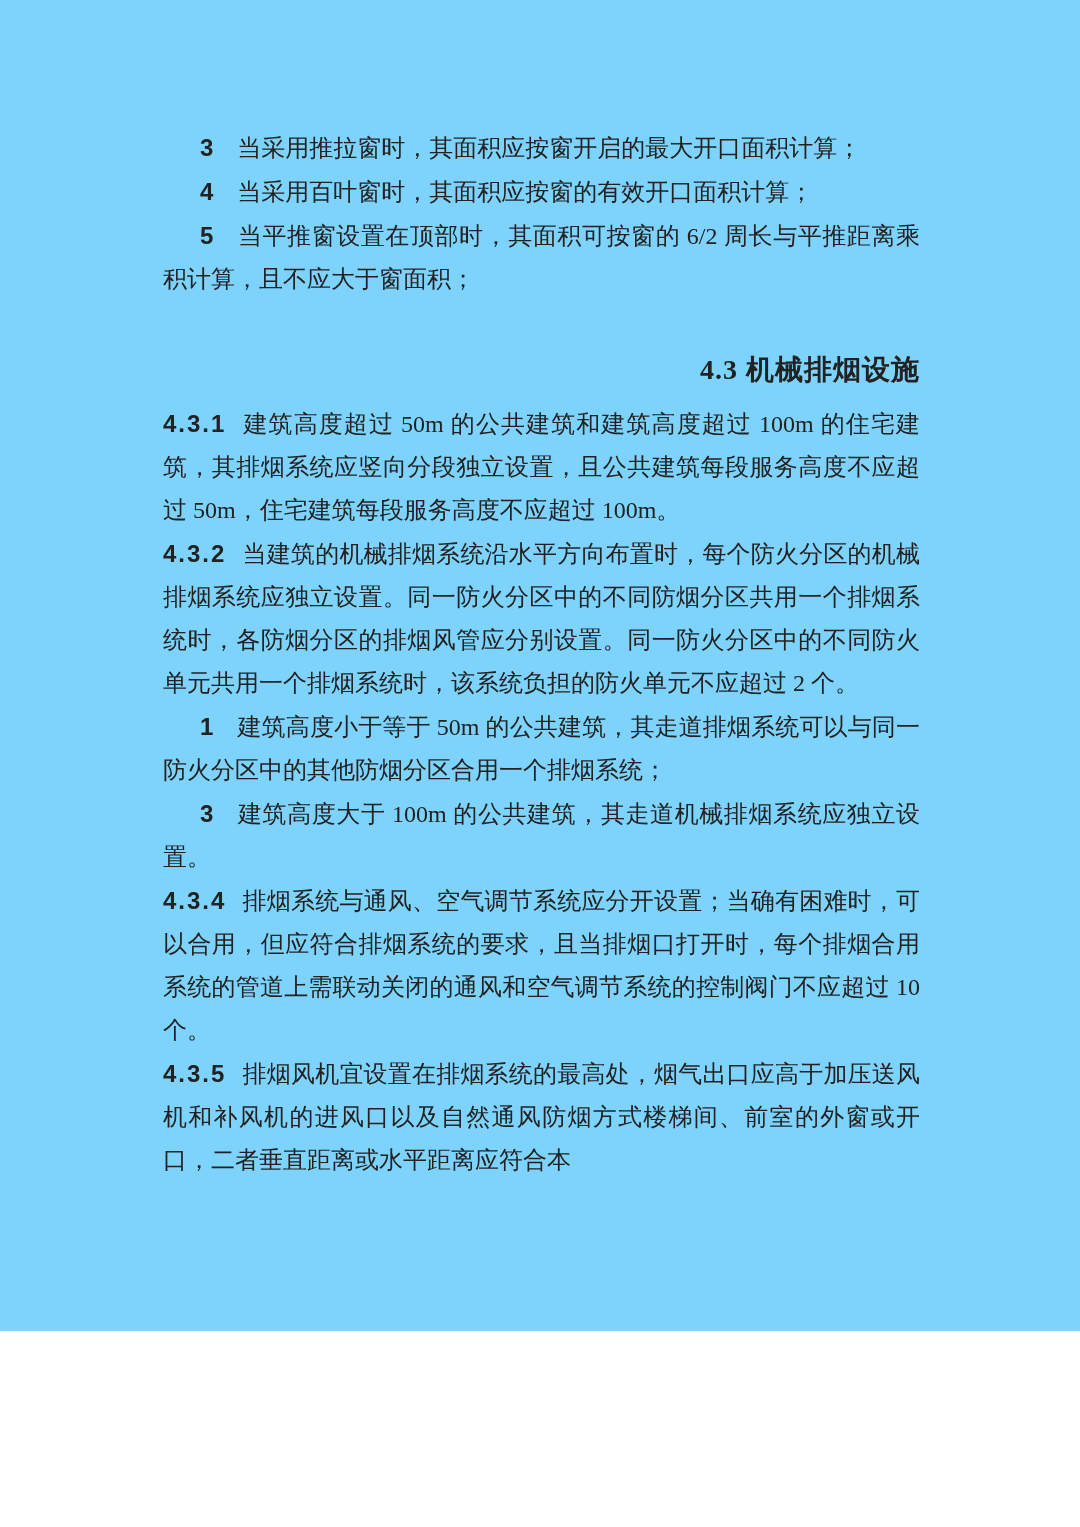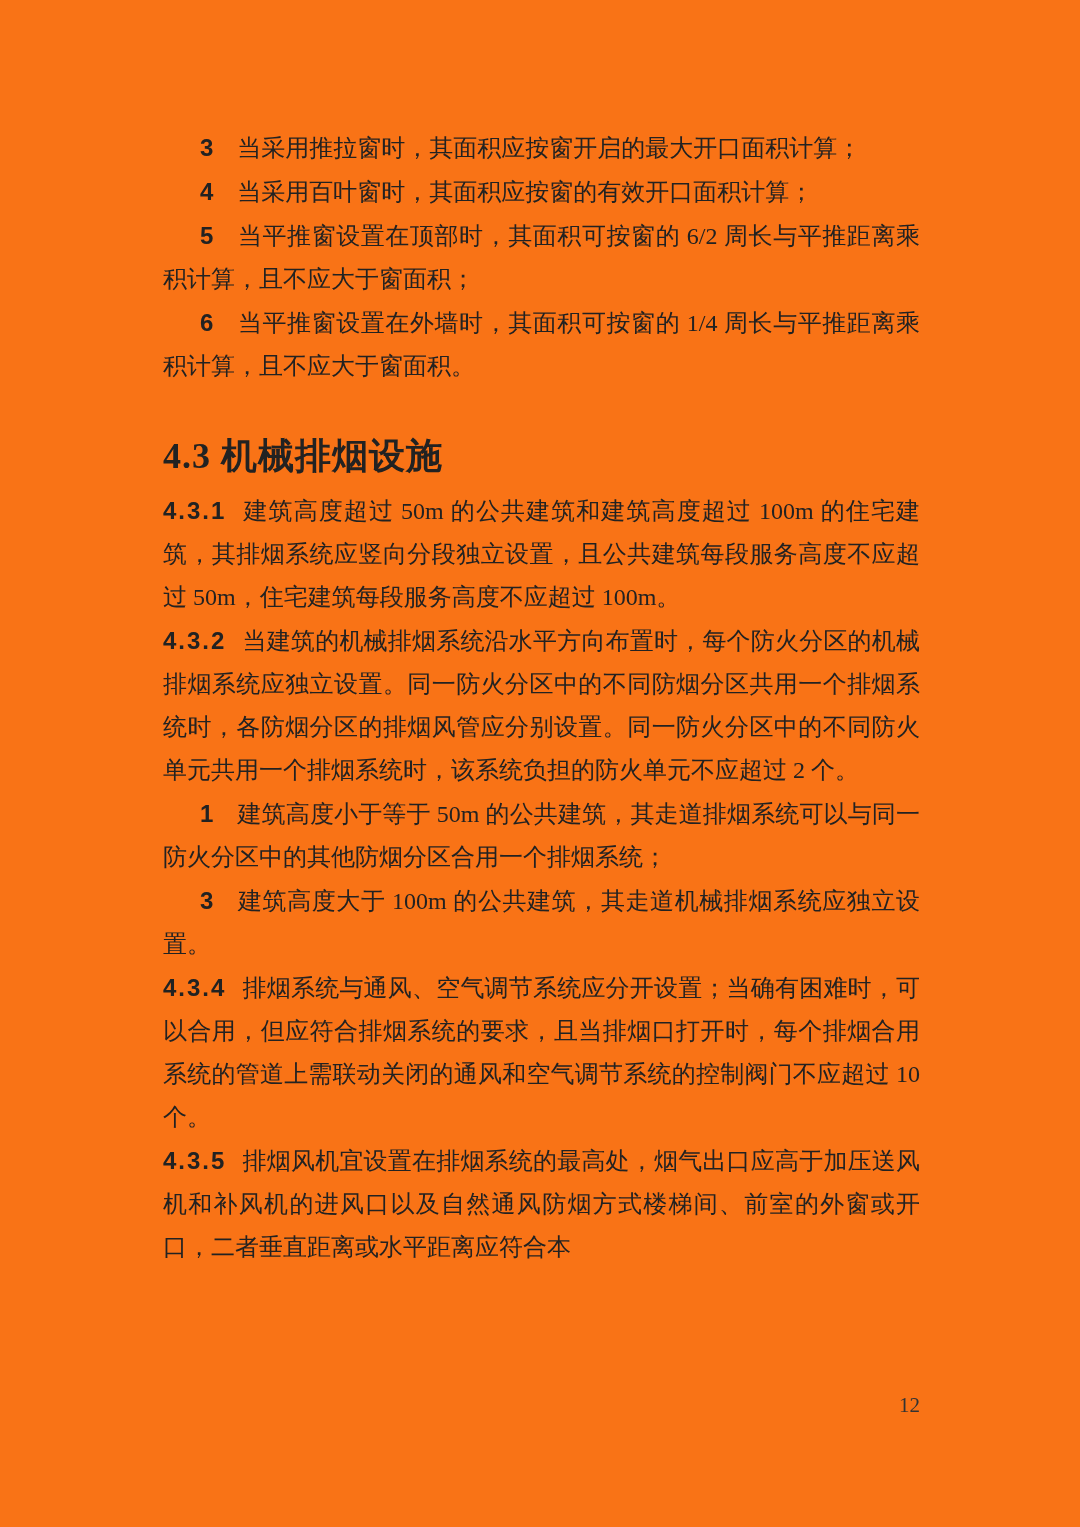--- a/index.html
+++ b/index.html
@@ -1,20 +1,20 @@
 <!DOCTYPE html>
 <html><head>
 <meta charset="utf-8">
 <style>
   html,body { margin:0; padding:0; background:#ffffff; }
   .page {
     position:relative;
     width:1080px;
-    height:1527px;
-    background:#f97316;
+    height:1331px;
+    background:#7dd3fc;
     font-family:"Liberation Serif", serif;
     color:#222222;
     overflow:hidden;
   }
   .content {
     position:absolute;
     left:163px;
     top:126px;
     width:757px;
     font-size:24px;
@@ -25,23 +25,23 @@
   .sub-item { text-indent:37px; }
   .num {
     font-family:"Liberation Sans", sans-serif;
     font-weight:bold;
     font-style:normal;
   }
   .sub-item .num { margin-right:24px; letter-spacing:0; }
   .clause .num { margin-right:16px; letter-spacing:2px; }
   .section-heading {
     margin:47px 0 11px 0;
-    text-align:left;
+    text-align:right;
     font-weight:bold;
-    font-size:36px;
+    font-size:28px;
     line-height:43px;
     letter-spacing:1px;
     text-indent:0;
   }
   .page-number {
     position:absolute;
     right:160px;
     top:1393px;
     font-size:21px;
     line-height:24px;
@@ -50,21 +50,20 @@
 </style>
 </head>
 <body>
 
 <div class="page">
   <div class="content">
 
     <p class="sub-item"><b class="num">3</b><span>当采用推拉窗时，其面积应按窗开启的最大开口面积计算；</span></p>
     <p class="sub-item"><b class="num">4</b><span>当采用百叶窗时，其面积应按窗的有效开口面积计算；</span></p>
     <p class="sub-item"><b class="num">5</b><span>当平推窗设置在顶部时，其面积可按窗的 6/2 周长与平推距离乘积计算，且不应大于窗面积；</span></p>
-    <p class="sub-item"><b class="num">6</b><span>当平推窗设置在外墙时，其面积可按窗的 1/4 周长与平推距离乘积计算，且不应大于窗面积。</span></p>
 
 
     <p class="section-heading">4.3  机械排烟设施</p>
 
     <p class="clause"><b class="num">4.3.1</b><span>建筑高度超过 50m 的公共建筑和建筑高度超过 100m 的住宅建筑，其排烟系统应竖向分段独立设置，且公共建筑每段服务高度不应超过 50m，住宅建筑每段服务高度不应超过 100m。</span></p>
 
     <p class="clause"><b class="num">4.3.2</b><span>当建筑的机械排烟系统沿水平方向布置时，每个防火分区的机械排烟系统应独立设置。同一防火分区中的不同防烟分区共用一个排烟系统时，各防烟分区的排烟风管应分别设置。同一防火分区中的不同防火单元共用一个排烟系统时，该系统负担的防火单元不应超过 2 个。</span></p>
 
 
     <p class="sub-item"><b class="num">1</b><span>建筑高度小于等于 50m 的公共建筑，其走道排烟系统可以与同一防火分区中的其他防烟分区合用一个排烟系统；</span></p>

